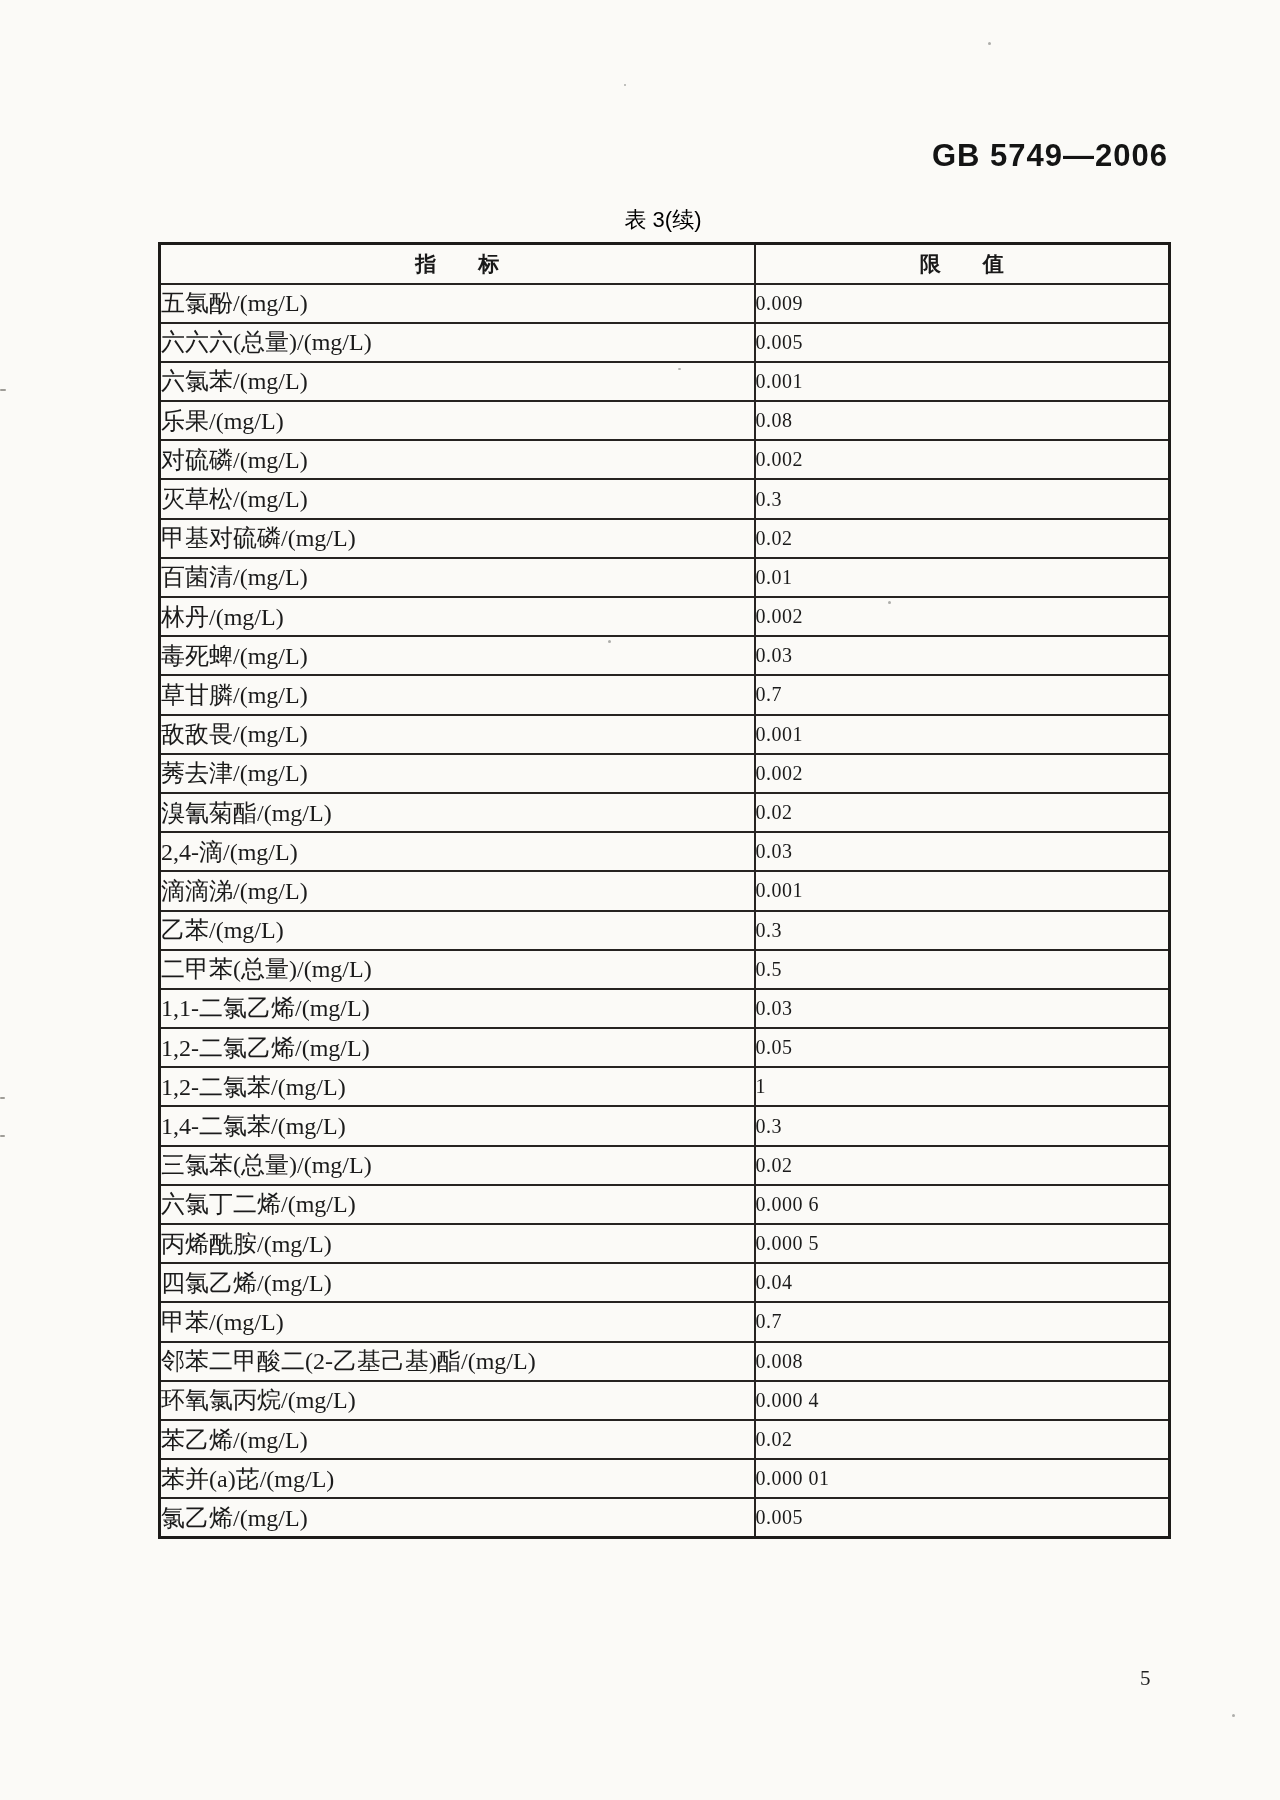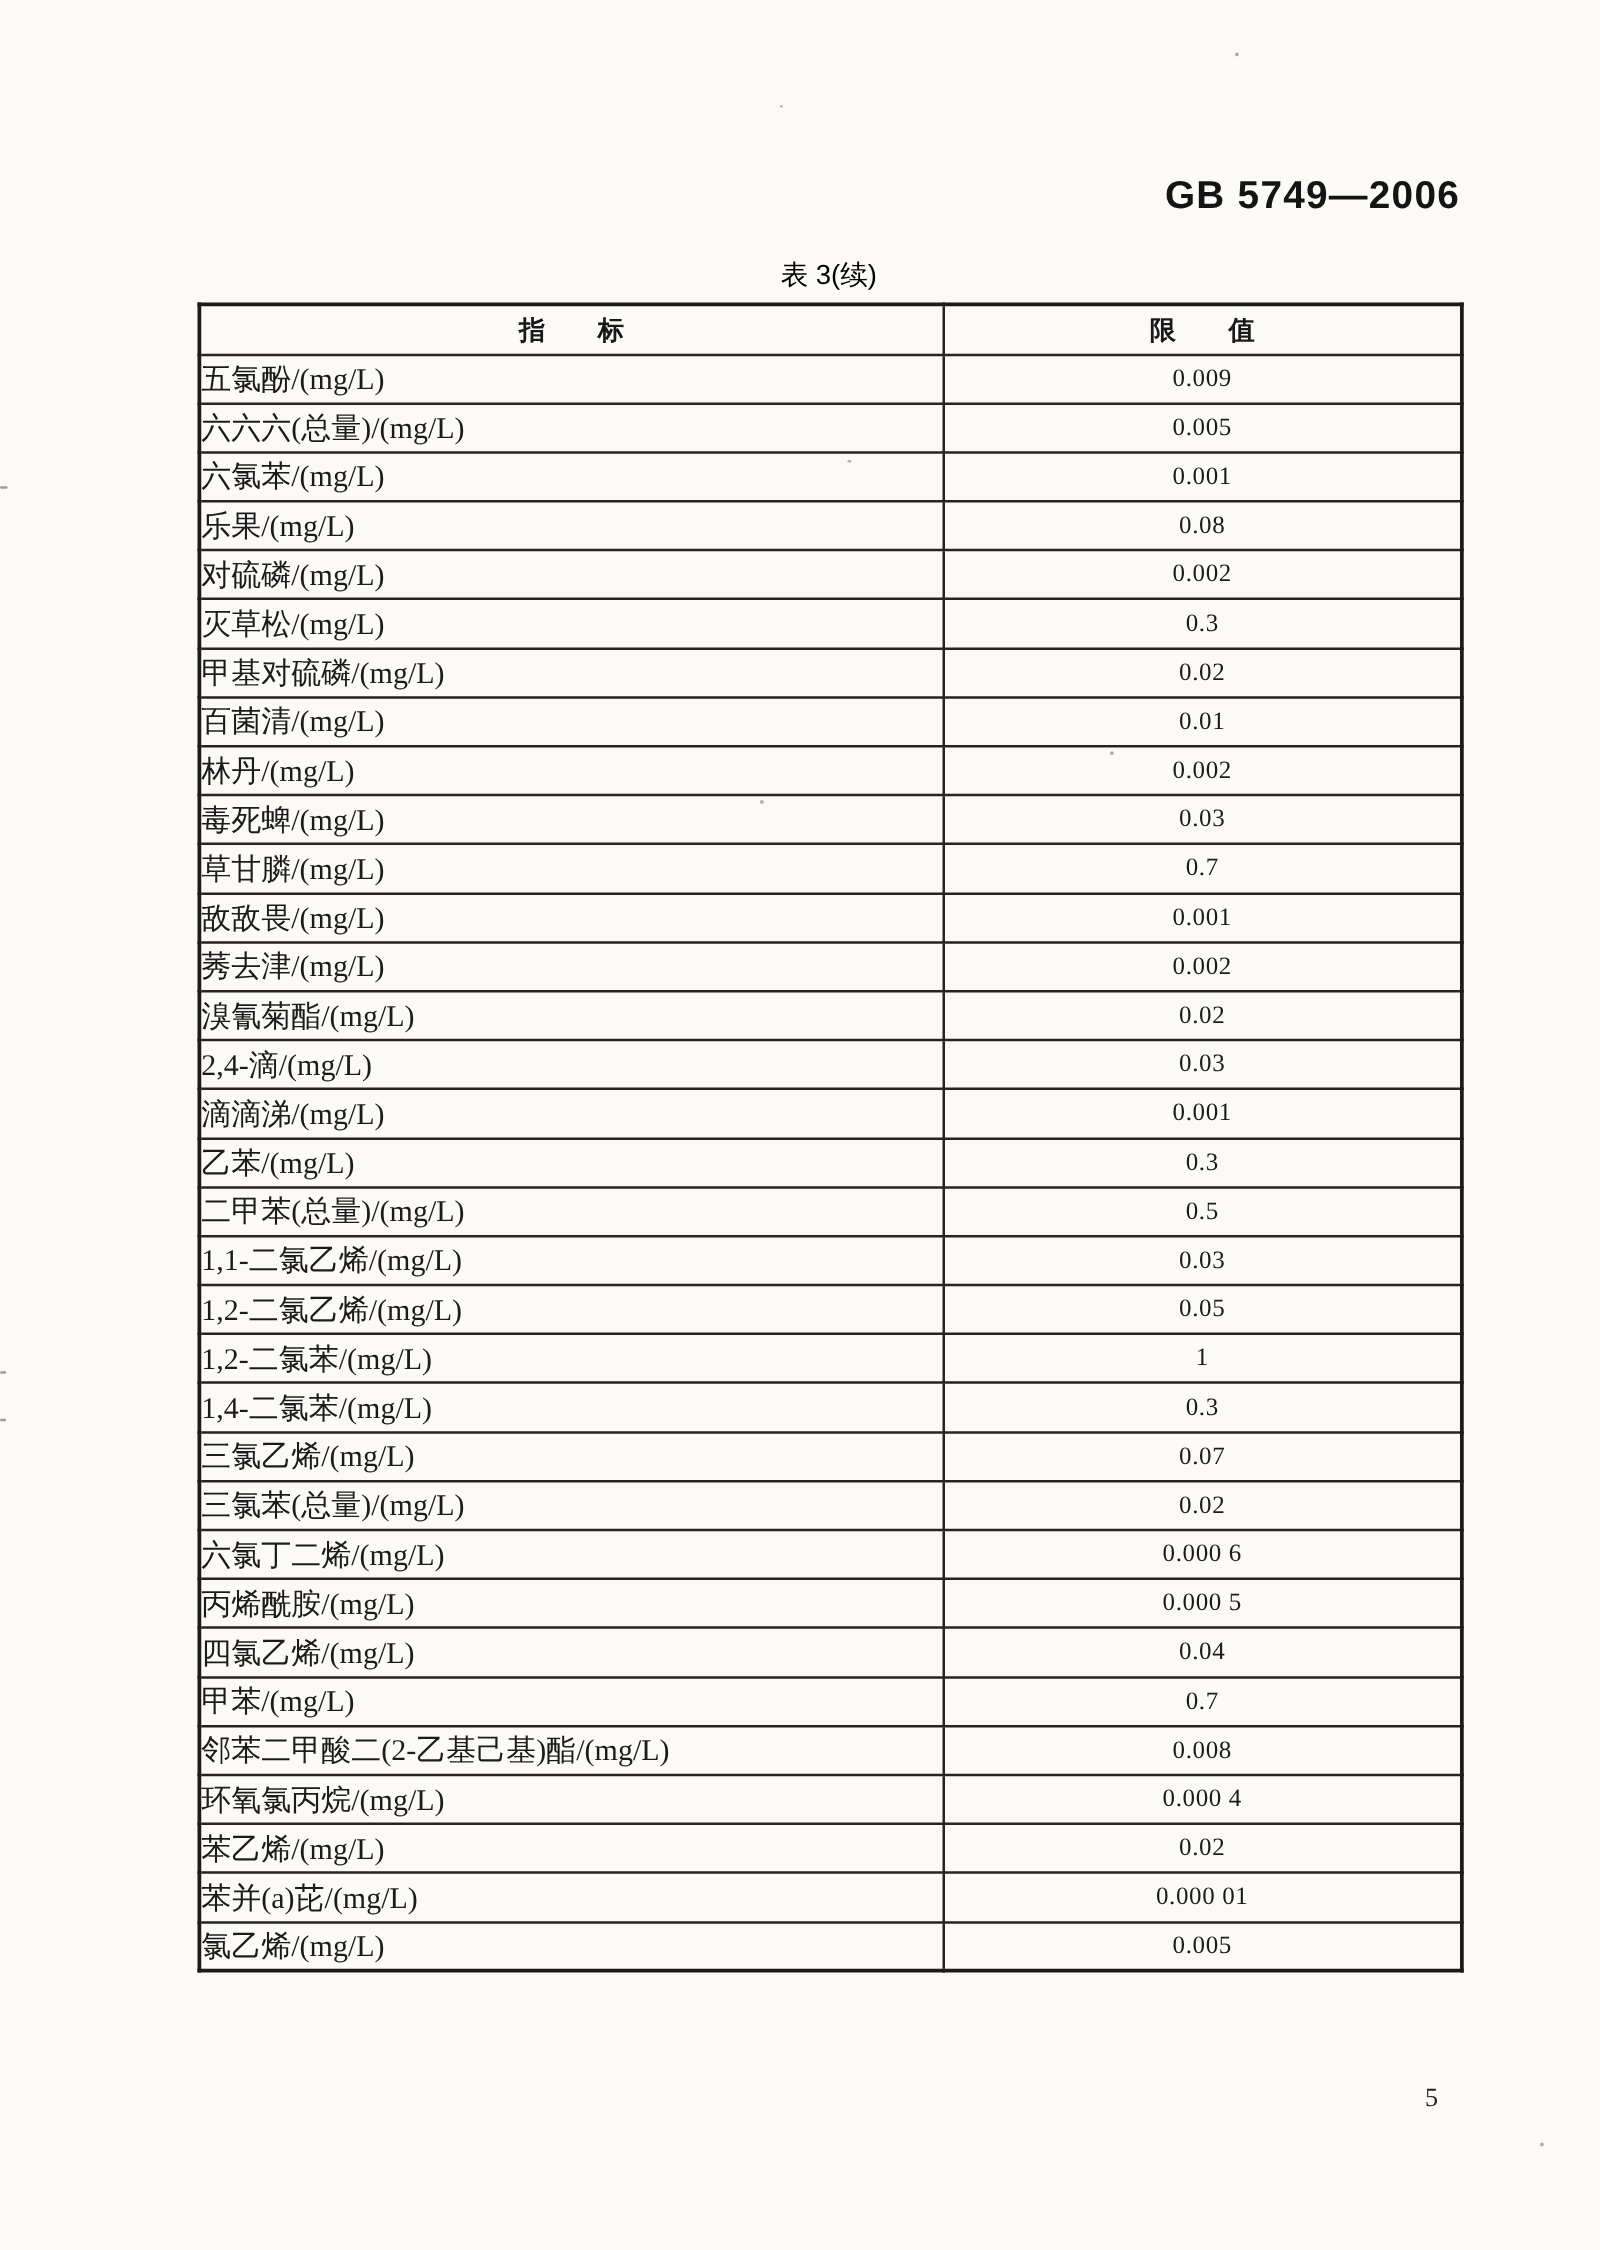--- a/index.html
+++ b/index.html
@@ -71,21 +71,20 @@
     color: #191919;
   }
   td.cell-indicator {
     font-size: 24px;
     text-align: left;
     padding-left: 35px;
     color: #1b1b1b;
   }
   td.cell-limit {
     font-size: 20px;
-    text-align: center;
     color: #1b1b1b;
     letter-spacing: 0.5px;
   }
   .page-number {
     position: absolute;
     top: 1666px;
     left: 1140px;
     font-size: 21px;
     color: #222;
   }
@@ -215,24 +214,20 @@
         </tr>
         <tr>
           <td class="cell-indicator">1,2-二氯苯/(mg/L)</td>
           <td class="cell-limit">1</td>
         </tr>
         <tr>
           <td class="cell-indicator">1,4-二氯苯/(mg/L)</td>
           <td class="cell-limit">0.3</td>
         </tr>
         <tr>
-          <td class="cell-indicator">三氯乙烯/(mg/L)</td>
-          <td class="cell-limit">0.07</td>
-        </tr>
-        <tr>
           <td class="cell-indicator">三氯苯(总量)/(mg/L)</td>
           <td class="cell-limit">0.02</td>
         </tr>
         <tr>
           <td class="cell-indicator">六氯丁二烯/(mg/L)</td>
           <td class="cell-limit">0.000 6</td>
         </tr>
         <tr>
           <td class="cell-indicator">丙烯酰胺/(mg/L)</td>
           <td class="cell-limit">0.000 5</td>

